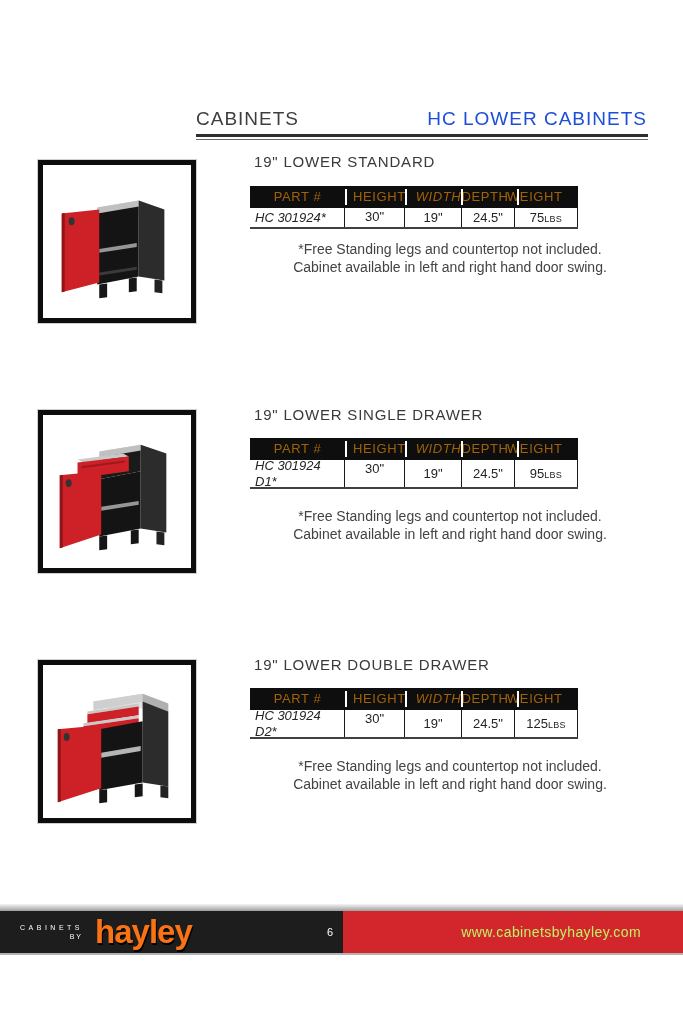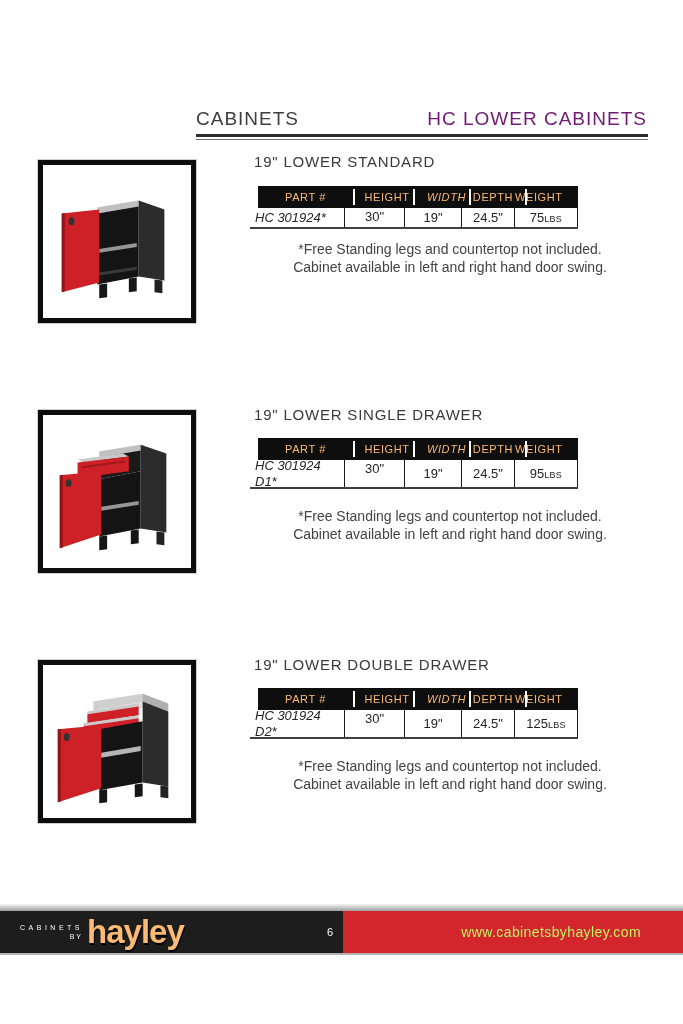--- a/index.html
+++ b/index.html
@@ -4,21 +4,21 @@
 <style>
   * { margin:0; padding:0; box-sizing:border-box; }
   html,body { background:#ffffff; }
   .page {
     position:relative; width:683px; height:1024px; background:#ffffff;
     font-family:"Liberation Sans", sans-serif; overflow:hidden;
   }
 
   
   .hdr-left  { position:absolute; left:196px; top:108px; font-size:19px; color:#3e3e3e; letter-spacing:1px; }
-  .hdr-right { position:absolute; right:36px; top:108px; font-size:19px; color:#701a75; letter-spacing:1px; }
+  .hdr-right { position:absolute; right:36px; top:108px; font-size:19px; color:#1d4ed8; letter-spacing:1px; }
   .hdr-rule  { position:absolute; left:196px; width:452px; top:134px; height:3px; background:#2e2e2e; }
   .hdr-rule::after { content:""; position:absolute; left:0; right:0; top:5px; height:1px; background:#6a6a6a; }
 
   
   .section { position:absolute; left:0; width:683px; height:250px; }
   .s1 { top:160px; } .s2 { top:410px; } .s3 { top:660px; }
 
   .img-frame {
     position:absolute; left:38px; top:0; width:158px; height:163px;
     border:5px solid #0d0d0d; background:#fff; outline:1px solid #cfcfcf;
@@ -27,21 +27,21 @@
   .img-frame svg { width:142px; height:148px; }
 
   .sec-title { position:absolute; left:254px; font-size:15px; color:#3a3a3a; letter-spacing:0.8px; white-space:nowrap; }
   .s1 .sec-title { top:-7px; }
   .s2 .sec-title, .s3 .sec-title { top:-4px; }
 
   .spec-table { position:absolute; left:250px; width:328px; }
   .s1 .spec-table { top:26px; }
   .s2 .spec-table, .s3 .spec-table { top:28px; }
 
-  .t-head { position:relative; height:22px; background:#0e0e0e; color:#fdba74; font-size:11px; letter-spacing:0.6px;margin-left:8px; }
+  .t-head { position:relative; height:22px; background:#0e0e0e; color:#a16207; font-size:13px; letter-spacing:0.6px; }
   .t-head span { position:absolute; top:0; line-height:22px; white-space:nowrap; }
   .th-part   { left:0;    width:95px; text-align:center; }
   .th-height { left:95px; width:60px; text-align:center;padding-left:8px; }
   .th-width  { left:155px;width:67px; text-align:center;font-style:italic; }
   .th-depth  { left:209px;width:52px; text-align:center; }
   .th-weight { left:257px;text-align:center; }
   .t-head i { position:absolute; top:3px; bottom:3px; width:2px; background:#ffffff; }
   .hd1 { left:95px; } .hd2 { left:155px; } .hd3 { left:211px; } .hd4 { left:267px; }
 
   .t-row { display:flex; border-bottom:2px solid #404040; font-size:13px; color:#242424; background:#fff; }
@@ -66,21 +66,21 @@
   .footer-shadow { position:absolute; left:0; top:904px; width:683px; height:7px; background:linear-gradient(#f4f4f4,#9e9e9e); }
   .footer-bar { position:absolute; left:0; top:911px; width:683px; height:42px; display:flex; }
   .footer-black { width:343px; background:#1d1d1d; position:relative; display:flex; align-items:center; }
   .footer-red { flex:1; display:flex; align-items:center; justify-content:flex-end; padding-right:42px; }
   .footer-bottom-line { position:absolute; left:0; top:953px; width:683px; height:2px; background:#b3b3b3; }
 
   .logo { display:flex; align-items:center; padding-left:20px; }
   .logo-small { display:flex; flex-direction:column; align-items:flex-end; margin-right:4px; }
   .logo-cabinets { font-size:7px; letter-spacing:3.5px; color:#ffffff; }
   .logo-by { font-size:7px; letter-spacing:2px; color:#ffffff; margin-top:2px; }
-  .logo-name { font-size:33px; font-weight:bold; color:#fdba74; line-height:0.9; letter-spacing:-1px; text-shadow:1px 2px 0 #000; }
+  .logo-name { font-size:33px; font-weight:bold; color:#f97316; line-height:0.9; letter-spacing:-1px; text-shadow:1px 2px 0 #000;margin-left:8px; }
   .page-num { position:absolute; right:10px; top:50%; transform:translateY(-50%); color:#ffffff; font-size:11px; }
   .website { color:#bef264; font-size:14px; letter-spacing:0.4px; }
 </style>
 </head>
 <body>
 
 <div class="page">
 
   <div class="hdr-left">CABINETS</div>
   <div class="hdr-right">HC LOWER CABINETS</div>

